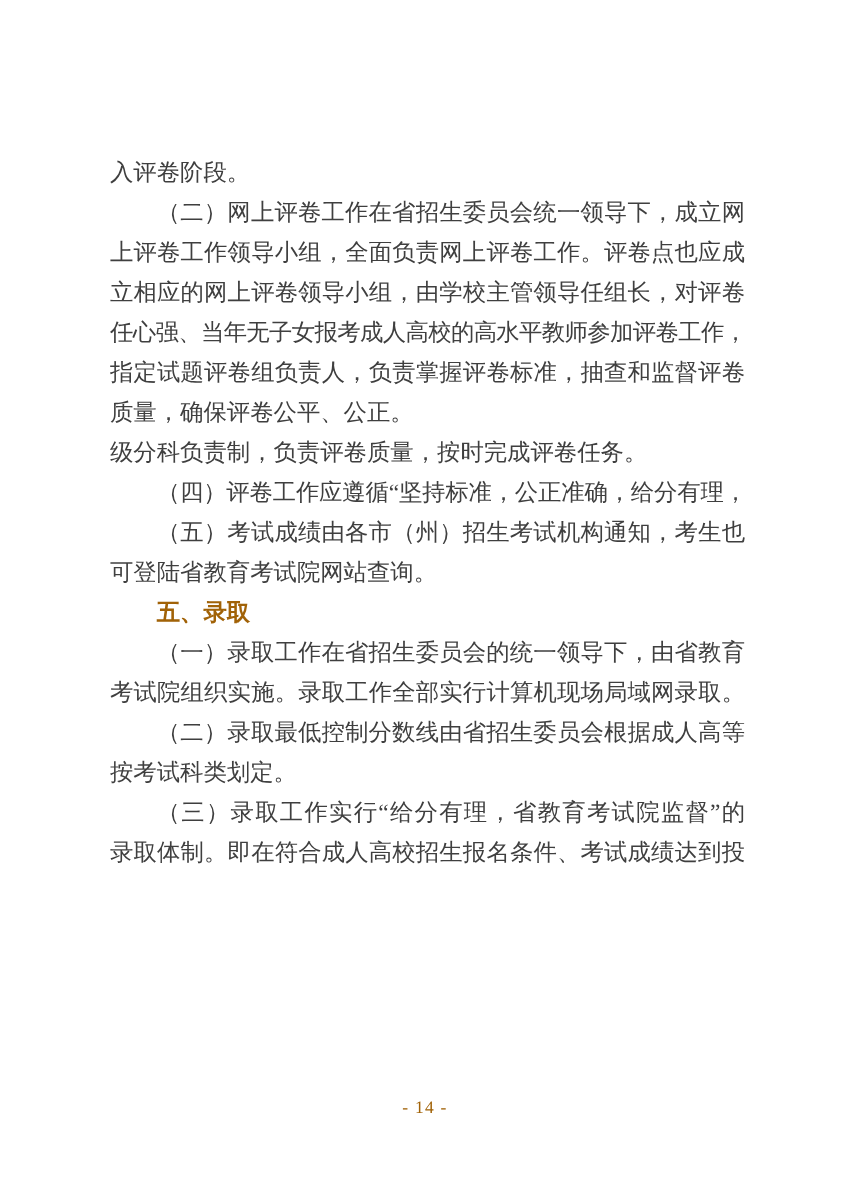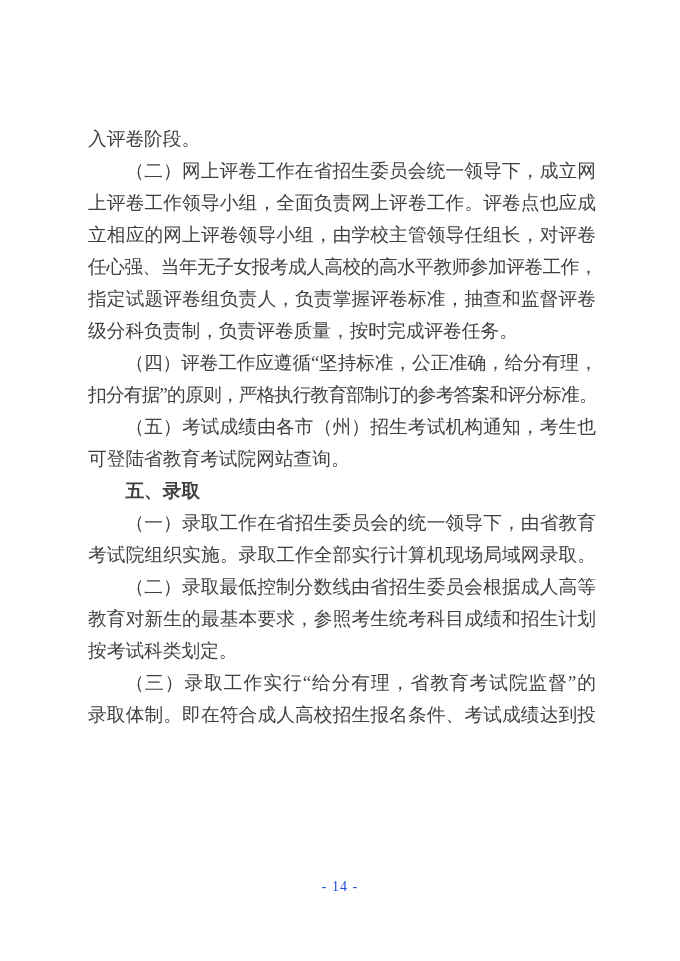--- a/index.html
+++ b/index.html
@@ -34,53 +34,52 @@
     -moz-text-align-last: justify;
   }
   .indent {
     text-indent: 37.4px;
   }
   .tight {
     letter-spacing: -1.6px;
   }
   .heading {
     font-weight: bold;
-    color: #404040;
+    color: #a16207;
   }
   .page-num {
     position: absolute;
     top: 877px;
     left: 0;
     width: 680px;
     text-align: center;
     font-size: 14px;
     line-height: 20px;
-    color: #1d4ed8;
+    color: #a16207;
     letter-spacing: 1px;
   }
 </style>
 </head>
 <body>
 
 <div class="page">
   <div class="text-block">
     <div class="ln">入评卷阶段。</div>
     <div class="ln indent full">（二）网上评卷工作在省招生委员会统一领导下，成立网</div>
     <div class="ln full">上评卷工作领导小组，全面负责网上评卷工作。评卷点也应成</div>
     <div class="ln full">立相应的网上评卷领导小组，由学校主管领导任组长，对评卷</div>
     <div class="ln full tight">任心强、当年无子女报考成人高校的高水平教师参加评卷工作，</div>
     <div class="ln full">指定试题评卷组负责人，负责掌握评卷标准，抽查和监督评卷</div>
+    <div class="ln">质量，确保评卷公平、公正。</div>
     <div class="ln">级分科负责制，负责评卷质量，按时完成评卷任务。</div>
     <div class="ln indent full tight">（四）评卷工作应遵循“坚持标准，公正准确，给分有理，</div>
-    <div class="ln full tight">扣分有据”的原则，严格执行教育部制订的参考答案和评分标准。</div>
     <div class="ln indent full">（五）考试成绩由各市（州）招生考试机构通知，考生也</div>
     <div class="ln">可登陆省教育考试院网站查询。</div>
     <div class="ln indent heading">五、录取</div>
     <div class="ln indent full">（一）录取工作在省招生委员会的统一领导下，由省教育</div>
     <div class="ln full">考试院组织实施。录取工作全部实行计算机现场局域网录取。</div>
     <div class="ln indent full">（二）录取最低控制分数线由省招生委员会根据成人高等</div>
-    <div class="ln full">教育对新生的最基本要求，参照考生统考科目成绩和招生计划</div>
     <div class="ln">按考试科类划定。</div>
     <div class="ln indent full">（三）录取工作实行“给分有理，省教育考试院监督”的</div>
     <div class="ln full">录取体制。即在符合成人高校招生报名条件、考试成绩达到投</div>
   </div>
   <div class="page-num">- 14 -</div>
 </div>
 
 </body></html>

